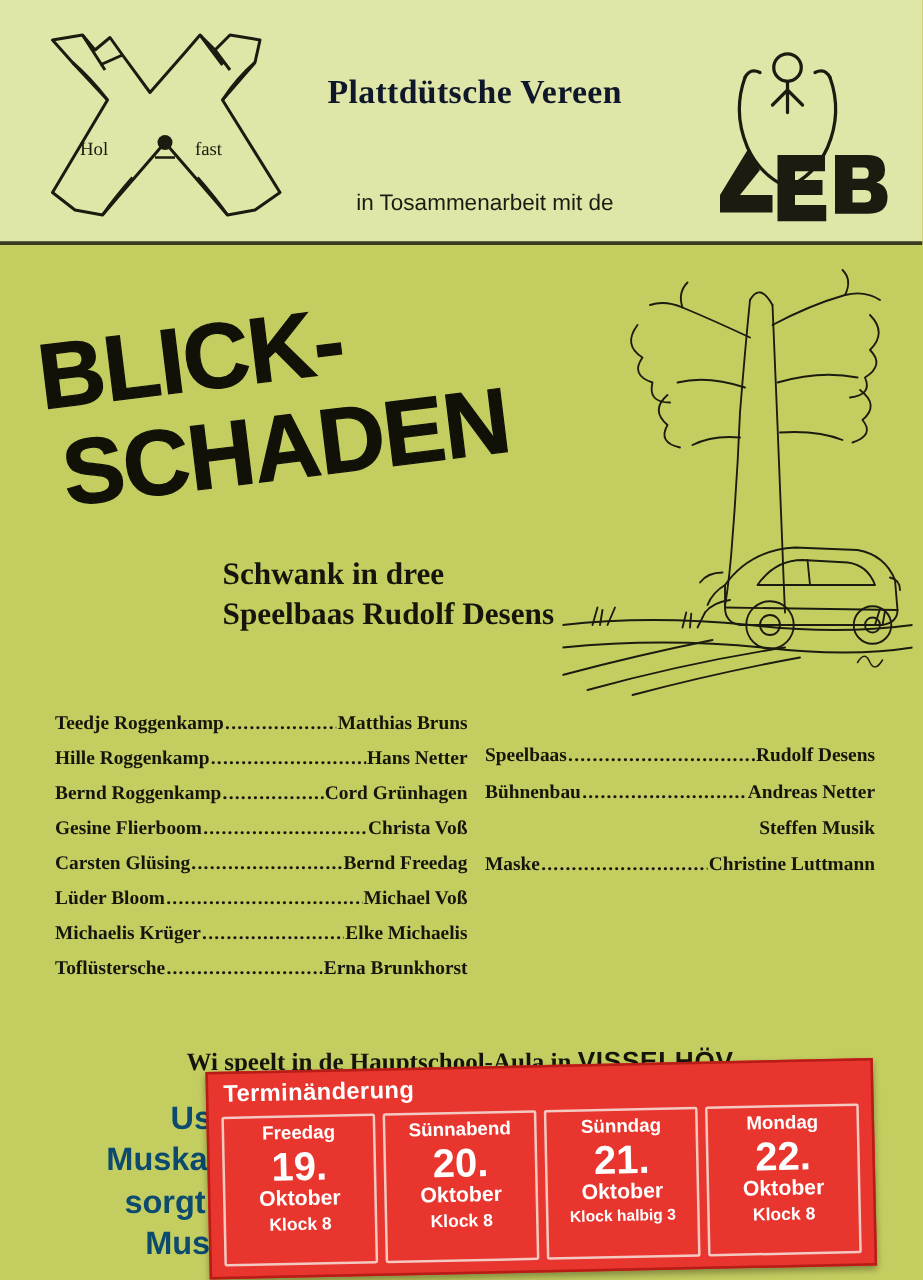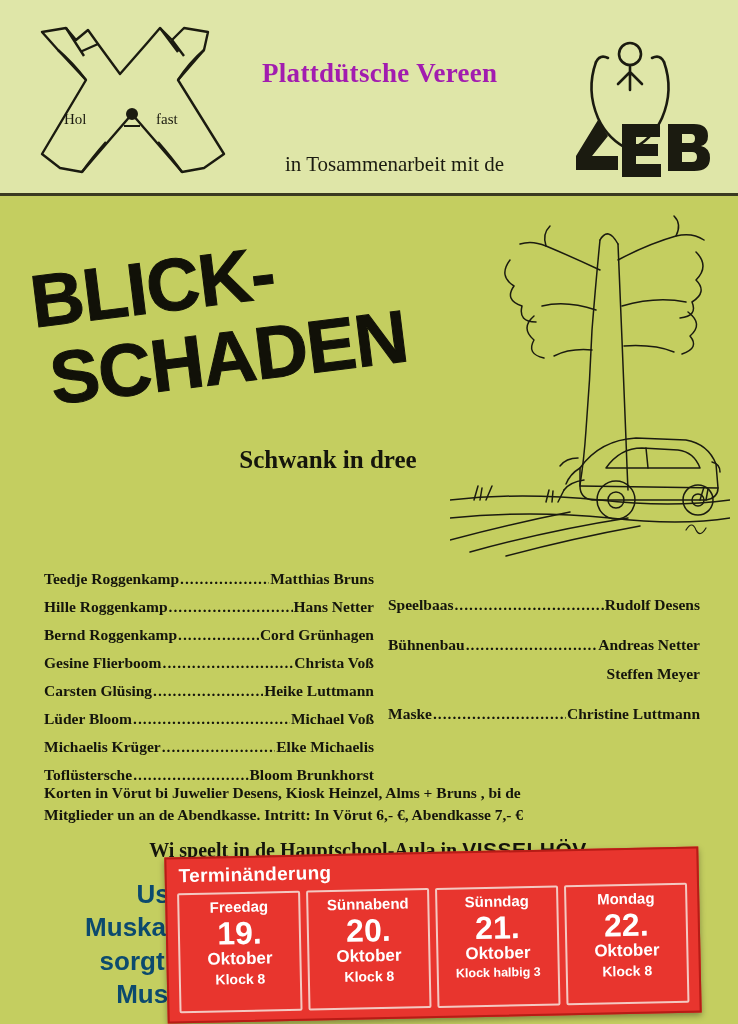--- a/index.html
+++ b/index.html
@@ -38,28 +38,28 @@
     width: 210px; height: 155px;
   }
   .club-title {
     position: absolute;
     left: 262px; top: 58px;
     width: 330px;
     font-family: "Liberation Serif", serif;
     font-weight: bold;
     font-size: 27px;
     line-height: 1.18;
-    color: #a21caf;
+    color: #0f172a;
     letter-spacing: 0.3px;
   }
   .coop-line {
     position: absolute;
     left: 285px; top: 152px;
-    font-family: Liberation Serif, serif;
-    font-size: 21px;
+    font-family: Liberation Sans, sans-serif;
+    font-size: 18px;
     color: #1b1b10;
   }
   .leb-logo {
     position: absolute;
     left: 556px; top: 28px;
     width: 160px; height: 150px;
   }
 
   
   .title-block {
@@ -82,21 +82,20 @@
   .title-line.second {
     margin-top: 6px;
     margin-left: 10px;
   }
 
   
   .subtitle {
     position: absolute;
     left: 178px; top: 444px;
     width: 300px;
-    text-align: center;
     font-family: "Liberation Serif", serif;
     font-weight: bold;
     font-size: 25px;
     line-height: 1.27;
     color: #15150c;
   }
 
   
   .illustration {
     position: absolute;
@@ -151,21 +150,20 @@
     flex: 1 1 auto;
     overflow: hidden;
     white-space: nowrap;
     letter-spacing: 1px;
     margin: 0 1px;
   }
   .crew-row.right-only {
     justify-content: flex-end;
   }
   .crew-row.gap {
-    margin-top: 22px;
   }
 
   
   .ticket-info {
     position: absolute;
     left: 44px; top: 782px;
     width: 648px;
     font-family: "Liberation Serif", serif;
     font-weight: bold;
     font-size: 15.5px;
@@ -358,20 +356,21 @@
     </g>
   </svg>
 
   <div class="title-block">
     <div class="title-line">BLICK-</div>
     <div class="title-line second">SCHADEN</div>
   </div>
 
   <div class="subtitle">
     <div>Schwank in dree</div>
+    <div>Speelbaas Rudolf Desens</div>
   </div>
 
   <div class="cast">
     <div class="cast-row">
       <span class="role">Teedje Roggenkamp</span>
       <span class="dots">.......................................</span>
       <span class="actor">Matthias Bruns</span>
     </div>
     <div class="cast-row">
       <span class="role">Hille Roggenkamp</span>
@@ -384,64 +383,60 @@
       <span class="actor">Cord Grünhagen</span>
     </div>
     <div class="cast-row">
       <span class="role">Gesine Flierboom</span>
       <span class="dots">.......................................</span>
       <span class="actor">Christa Voß</span>
     </div>
     <div class="cast-row">
       <span class="role">Carsten Glüsing</span>
       <span class="dots">.......................................</span>
-      <span class="actor">Heike Luttmann</span>
+      <span class="actor">Bernd Freedag</span>
     </div>
     <div class="cast-row">
       <span class="role">Lüder Bloom</span>
       <span class="dots">.......................................</span>
       <span class="actor">Michael Voß</span>
     </div>
     <div class="cast-row">
       <span class="role">Michaelis Krüger</span>
       <span class="dots">.......................................</span>
       <span class="actor">Elke Michaelis</span>
     </div>
     <div class="cast-row">
       <span class="role">Toflüstersche</span>
       <span class="dots">.......................................</span>
-      <span class="actor">Bloom Brunkhorst</span>
+      <span class="actor">Erna Brunkhorst</span>
     </div>
   </div>
 
   <div class="crew">
     <div class="crew-row">
       <span>Speelbaas</span>
       <span class="dots">.......................................</span>
       <span>Rudolf Desens</span>
     </div>
     <div class="crew-row gap">
       <span>Bühnenbau</span>
       <span class="dots">.......................................</span>
       <span>Andreas Netter</span>
     </div>
     <div class="crew-row right-only">
-      <span>Steffen Meyer</span>
+      <span>Steffen Musik</span>
     </div>
     <div class="crew-row gap">
       <span>Maske</span>
       <span class="dots">.......................................</span>
       <span>Christine Luttmann</span>
     </div>
   </div>
 
-  <div class="ticket-info">
-    <div>Korten in Vörut bi Juwelier Desens, Kiosk Heinzel, Alms + Bruns , bi de</div>
-    <div>Mitglieder un an de Abendkasse. Intritt: In Vörut 6,- €, Abendkasse 7,- €</div>
-  </div>
 
   <div class="venue">
     <span>Wi speelt in de Hauptschool-Aula in </span><span class="place">VISSELHÖV</span>
   </div>
 
   <div class="musicians">
     <div>Us</div>
     <div>Muskanten</div>
     <div>sorgt för</div>
     <div>Musik</div>

